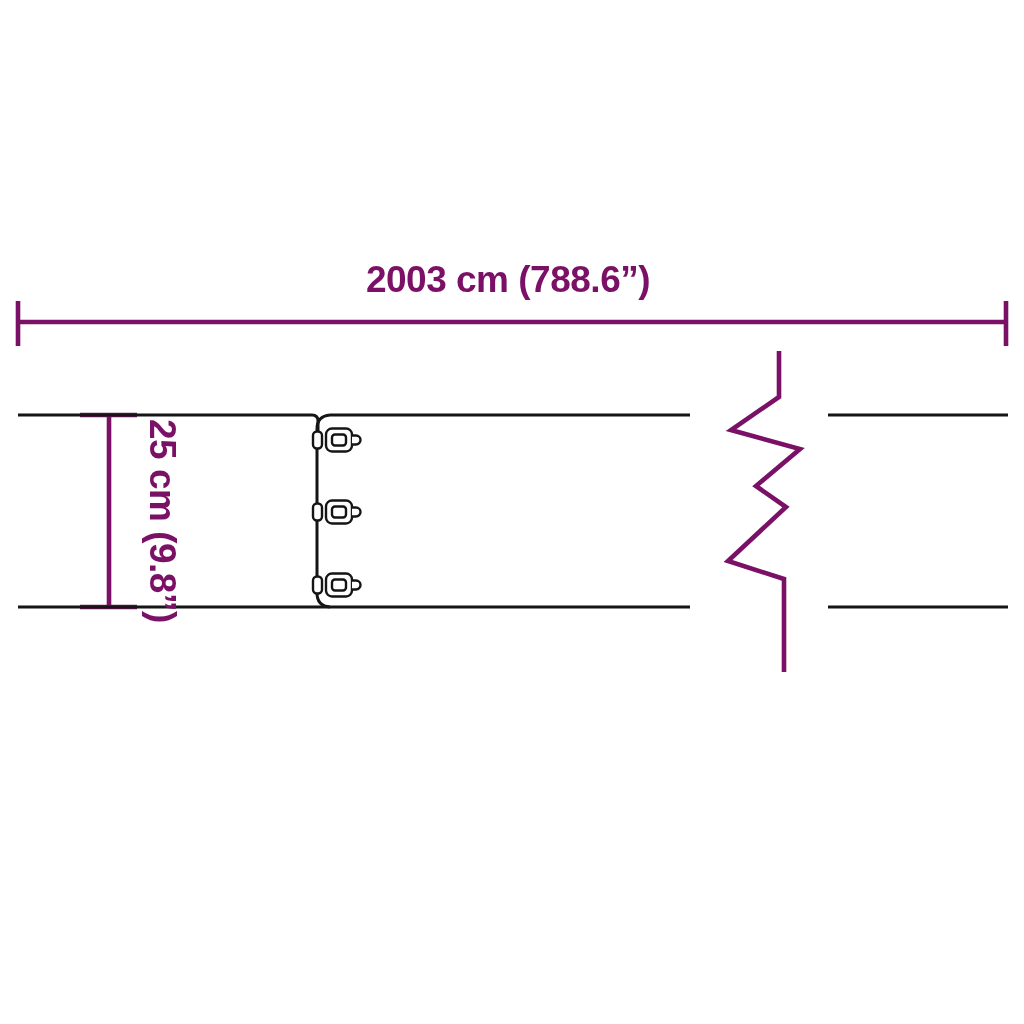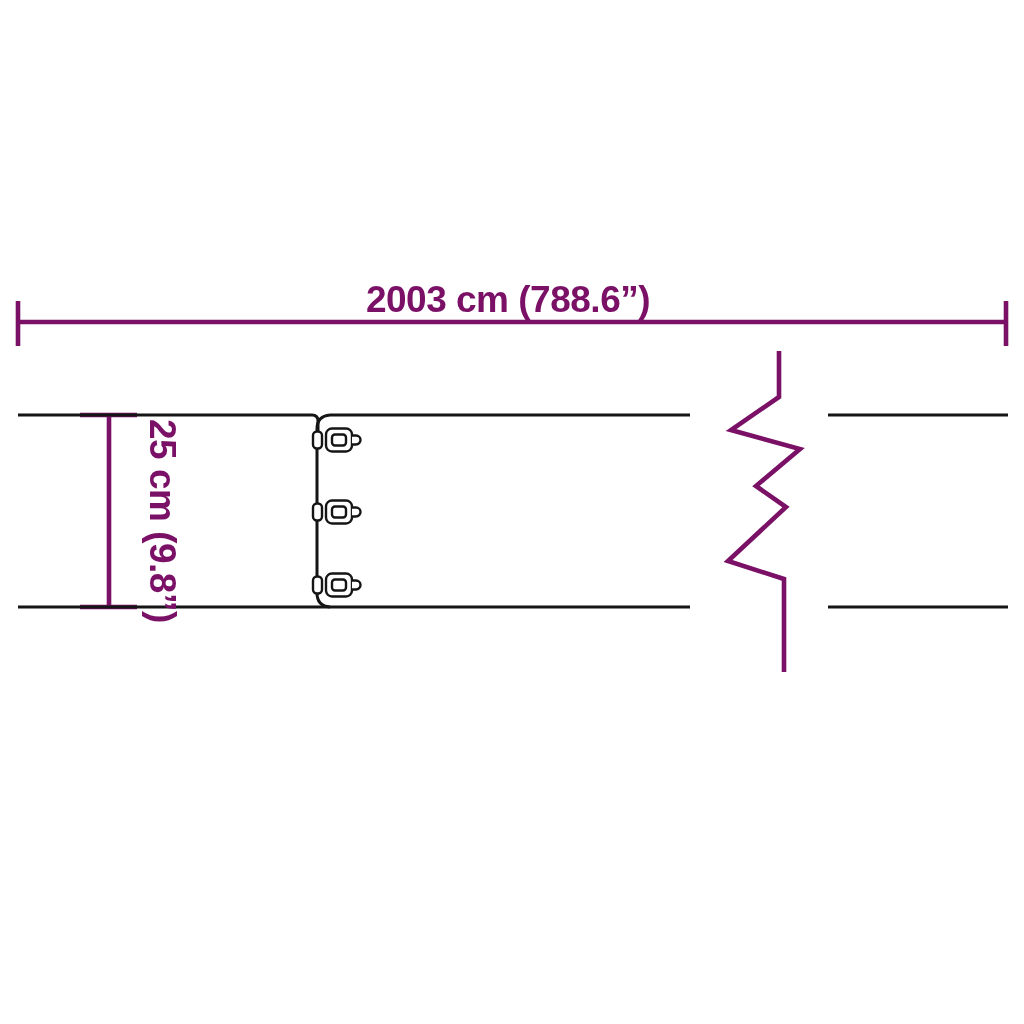--- a/index.html
+++ b/index.html
@@ -22,21 +22,20 @@
     font-weight:700;
     font-size:37px;
     letter-spacing:-0.5px;
     white-space:nowrap;
     user-select:none;
   }
   .dim-label.top{
     left:208px;top:258px;width:600px;
     text-align:center;
     line-height:1.2;
-    margin-top:20px;
   }
   .dim-label.side{
     left:141px;top:419px;height:205px;
     writing-mode:vertical-rl;
     text-orientation:mixed;
     line-height:1.1;
   }
 </style>
 </head>
 <body>

